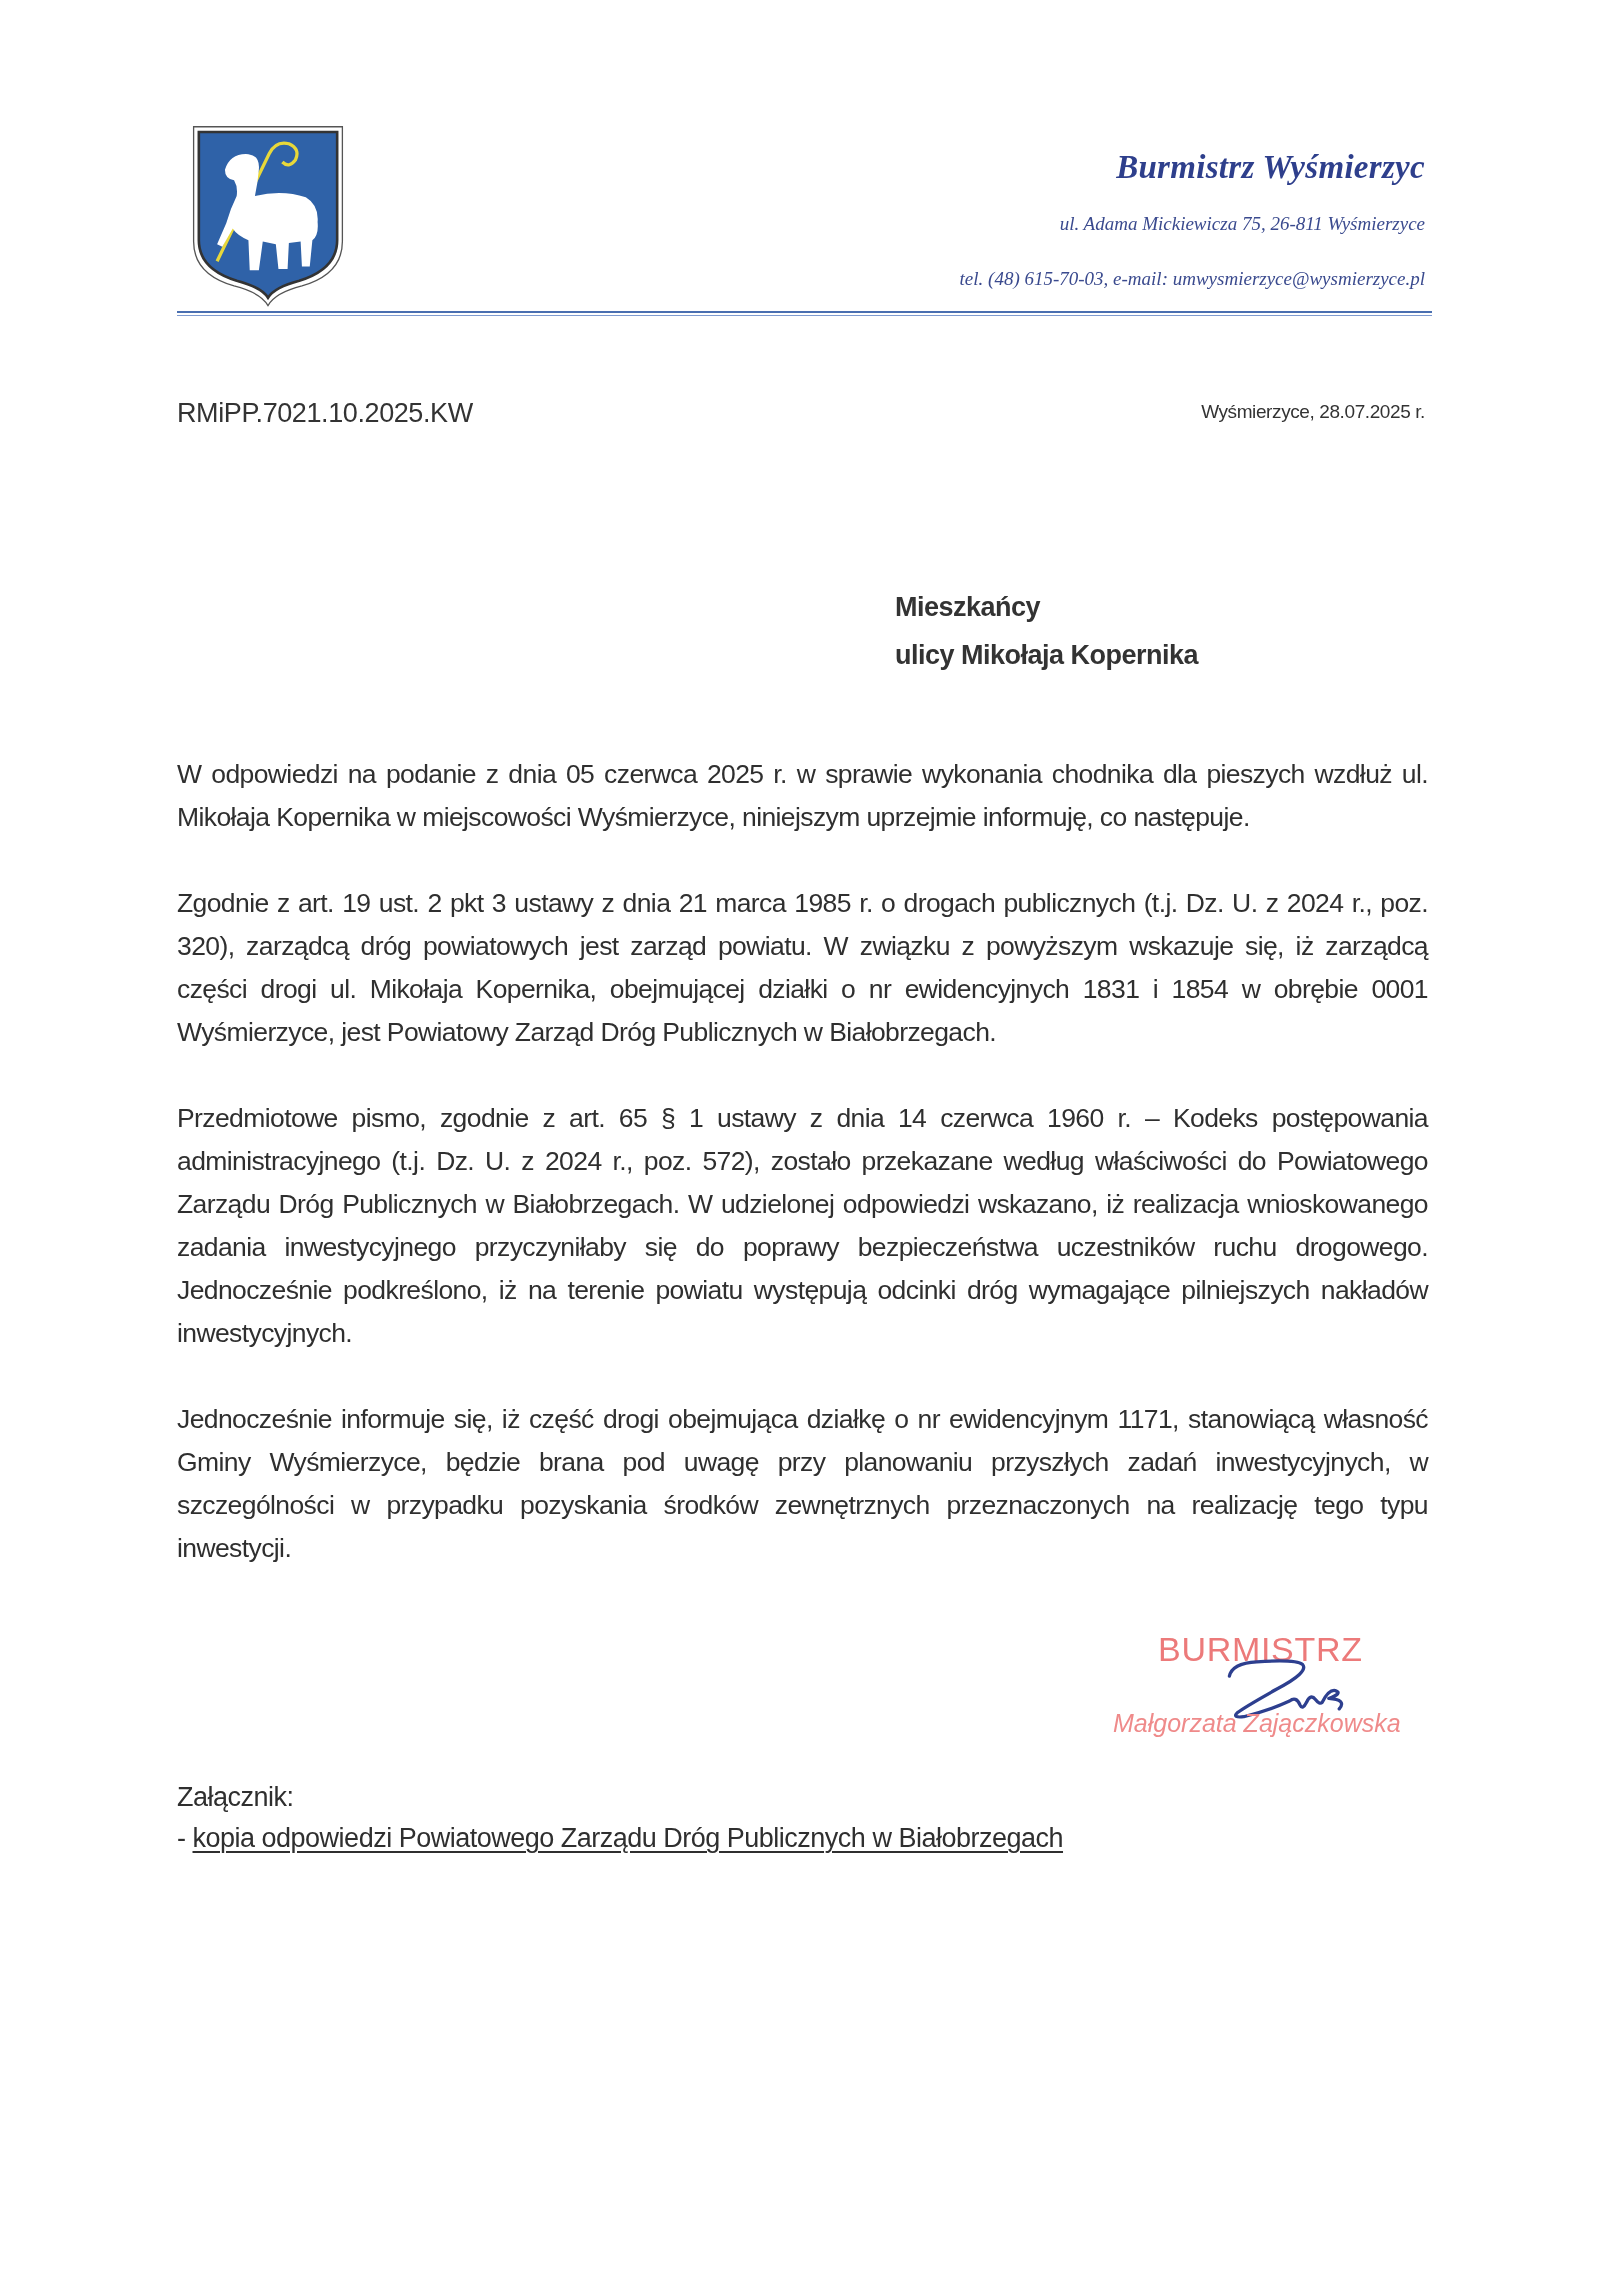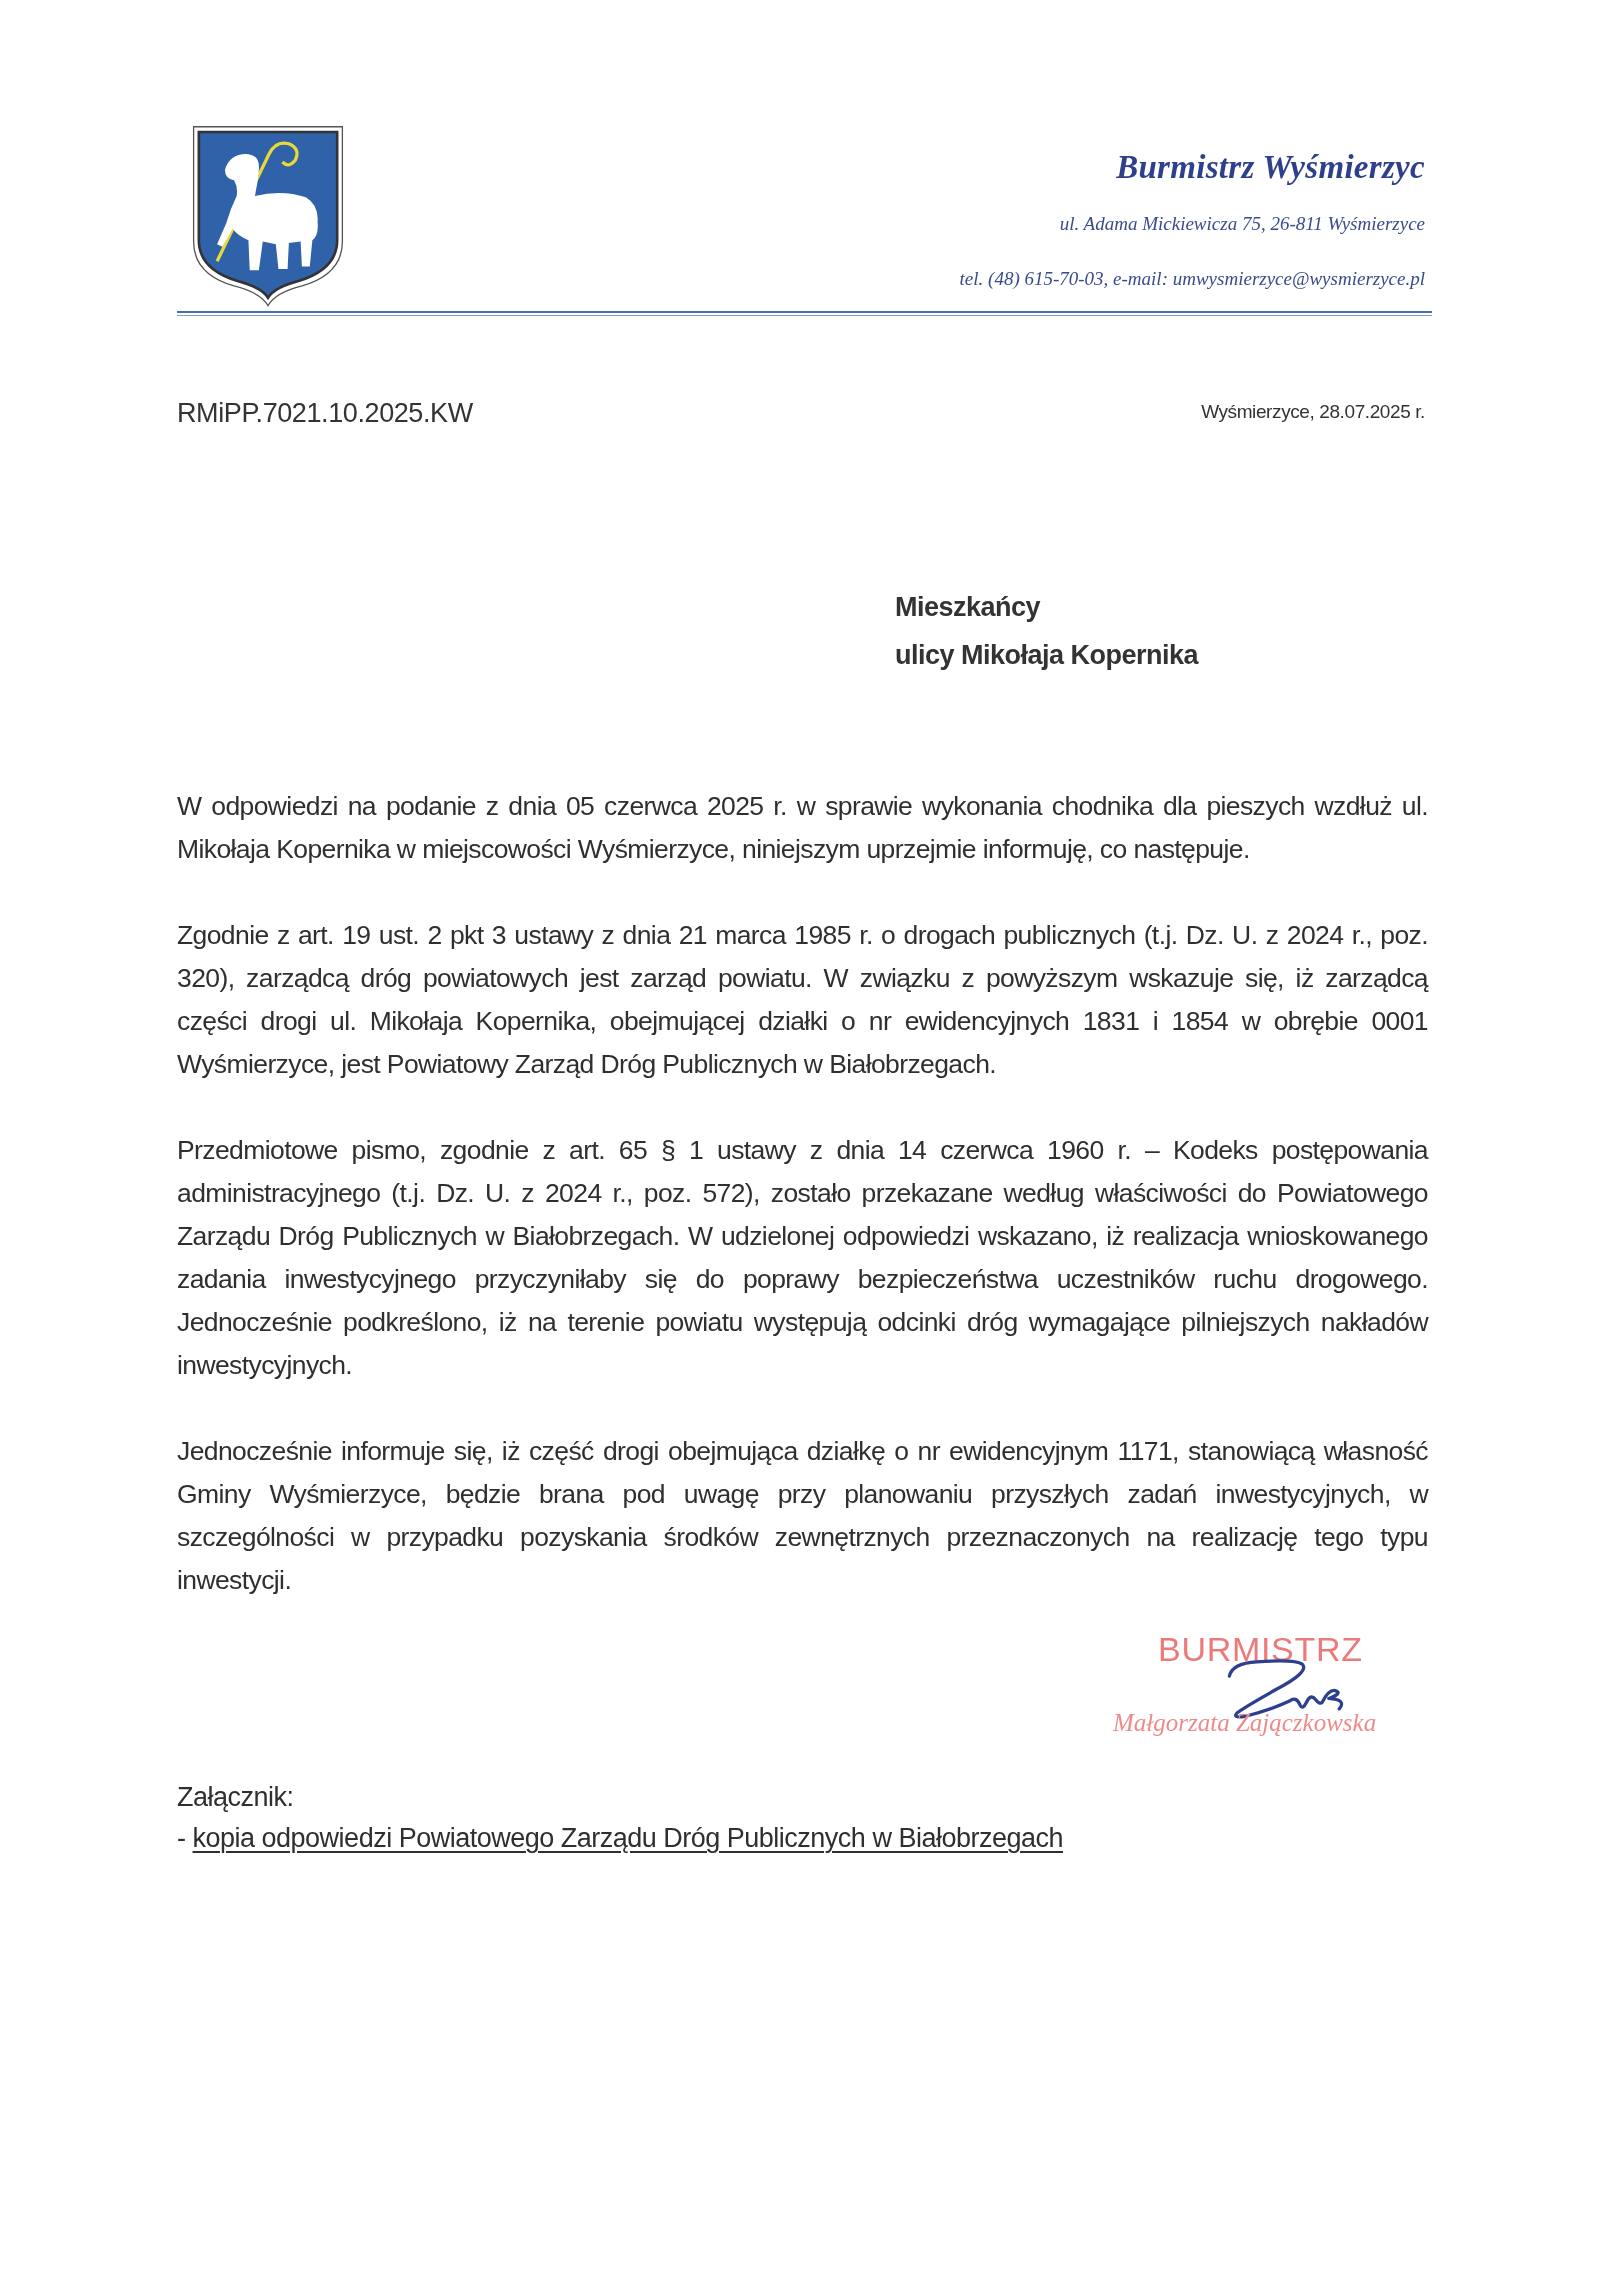--- a/index.html
+++ b/index.html
@@ -7,25 +7,25 @@
     .crest { position: absolute; left: 191px; top: 124px; width: 154px; height: 183px; }
     .head-title { position: absolute; right: 198px; top: 149px; font-family: "Liberation Serif", serif; font-style: italic; font-weight: bold; font-size: 33px; color: #2e3f8c; letter-spacing: 0.3px; margin-left: 32px; }
     .head-line { position: absolute; right: 198px; font-family: "Liberation Serif", serif; font-style: italic; font-size: 19px; color: #3a4a8e; }
     .head-addr { top: 213px; }
     .head-contact { top: 268px; }
     .head-rule { position: absolute; left: 177px; width: 1255px; top: 311px; height: 2px; background: #4a6fb0; }
     .head-rule2 { position: absolute; left: 177px; width: 1255px; top: 315px; height: 1.3px; background: #7f9bd0; }
     .ref { position: absolute; left: 177px; top: 398px; font-size: 27px; letter-spacing: -0.4px; color: #333; }
     .date { position: absolute; right: 198px; top: 401px; font-size: 19px; letter-spacing: -0.4px; color: #333; }
     .recipient { position: absolute; left: 863px; top: 583px; font-weight: bold; font-size: 27px; letter-spacing: -0.5px; line-height: 48px; color: #333; margin-left: 32px; }
-    .body { position: absolute; left: 177px; width: 1251px; top: 753px; font-size: 26.5px; line-height: 43px; letter-spacing: -0.6px; color: #2f2f2f; margin-top: 32px; }
+    .body { position: absolute; left: 177px; width: 1251px; top: 753px; font-size: 26.5px; line-height: 43px; letter-spacing: -0.6px; color: #2f2f2f; }
     .body p { margin: 0 0 43px 0; text-align: justify; text-align-last: left; }
     .stamp { position: absolute; left: 1100px; top: 1630px; width: 347px; height: 118px; }
     .stamp-title { position: absolute; left: 58px; top: 0; font-family: Liberation Sans, sans-serif; font-size: 34px; color: #ec7a7a; letter-spacing: 0.7px; }
-    .stamp-name { position: absolute; left: 13px; top: 79px; font-family: Liberation Serif, serif; font-style: italic; font-size: 25px; color: #ef8a8a; white-space: nowrap; }
+    .stamp-name { position: absolute; left: 13px; top: 79px; font-family: Liberation Sans, sans-serif; font-style: italic; font-size: 25px; color: #ef8a8a; white-space: nowrap; }
     .signature { position: absolute; left: 98px; top: 19.6px; width: 170px; height: 72px; }
     .attach { position: absolute; left: 177px; top: 1777px; font-size: 27px; letter-spacing: -0.5px; line-height: 41px; color: #2f2f2f; }
     .attach-item-text { text-decoration: underline; text-decoration-thickness: 2px; text-underline-offset: 3.9px; }
   </style>
 </head>
 <body>
 
 <div class="crest">
   <svg width="154" height="183" viewBox="0 0 236 280">
     <path d="M4 4 H232 V180 Q232 230 170 248 Q130 258 118 278 Q106 258 66 248 Q4 230 4 180 Z" fill="#ffffff" stroke="#555" stroke-width="2"></path>

